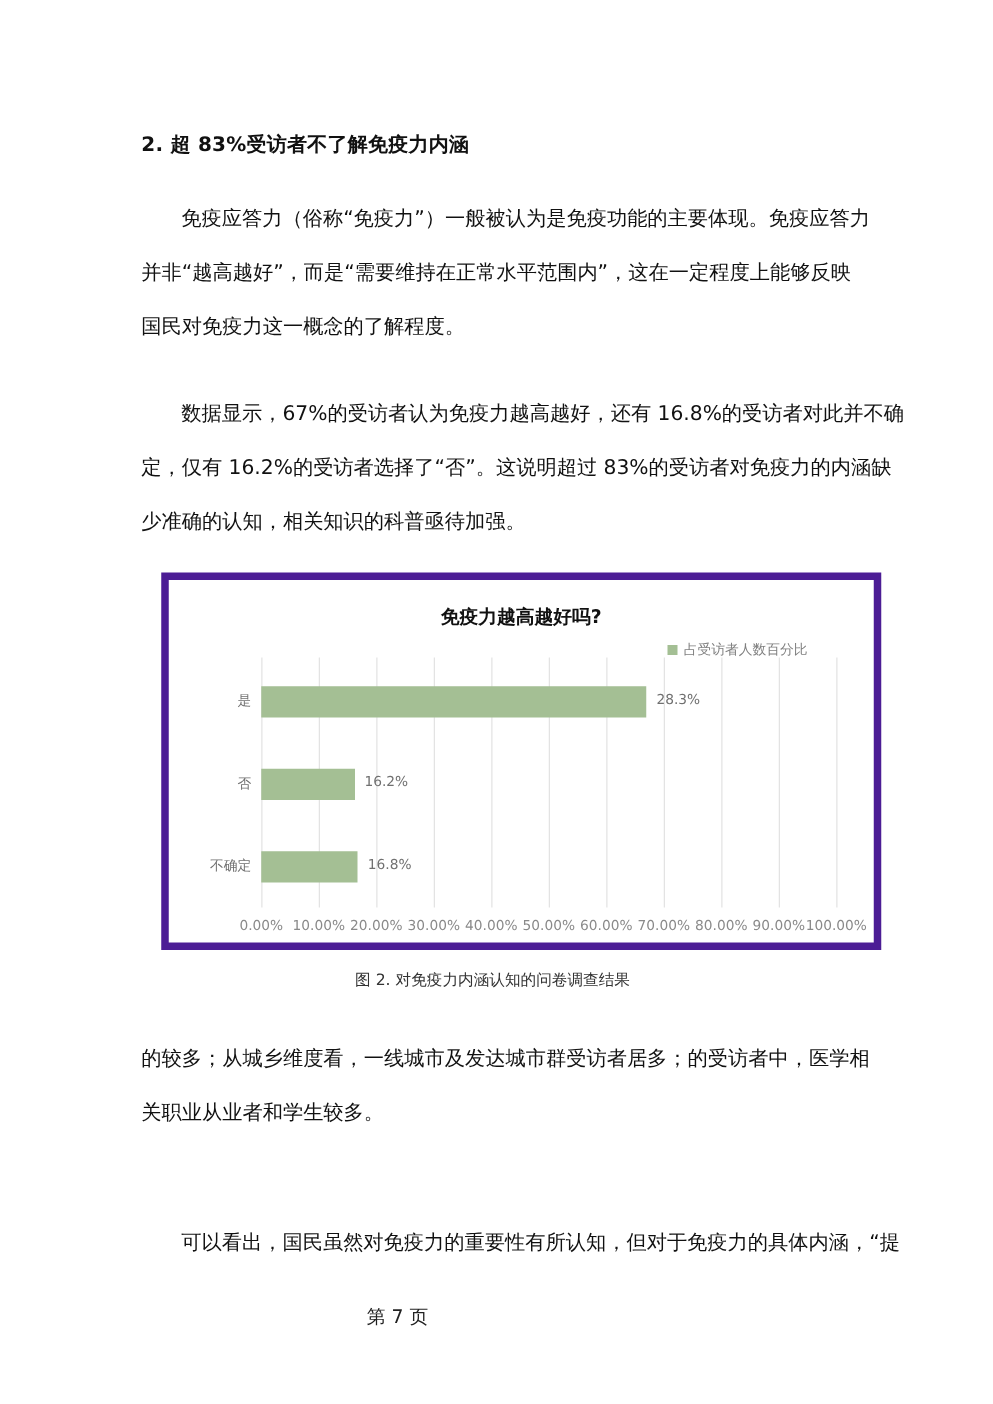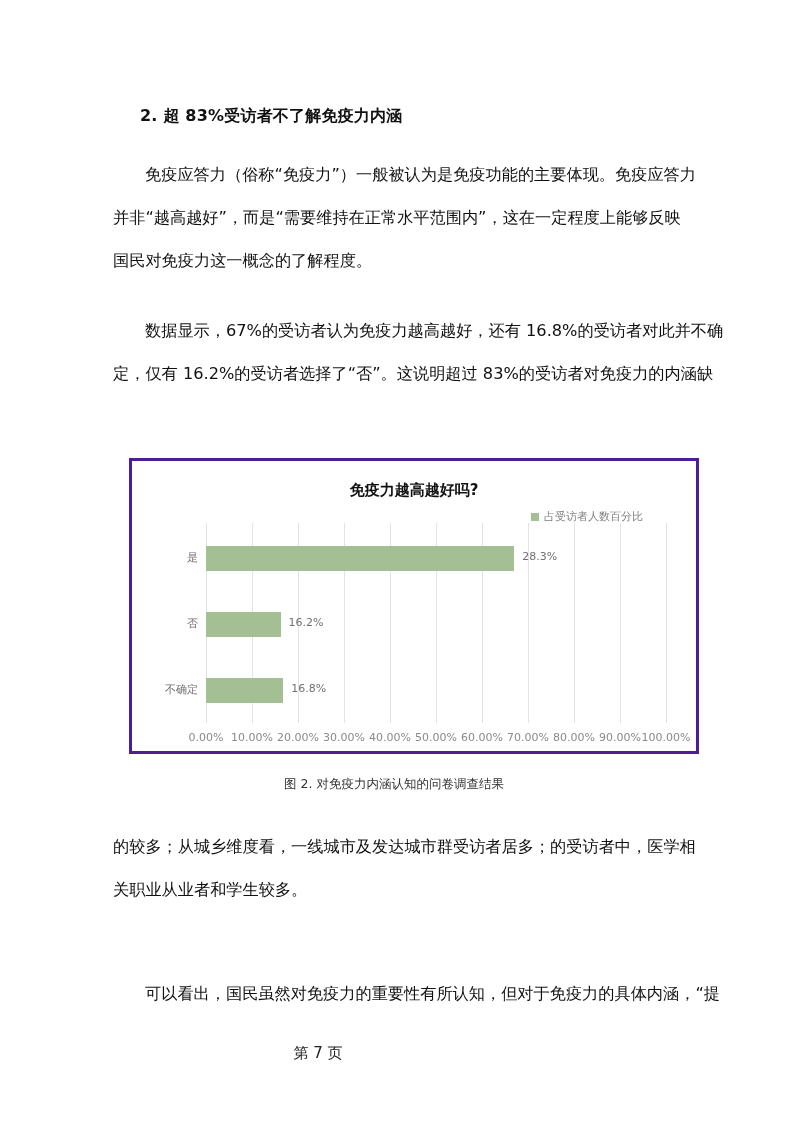--- a/index.html
+++ b/index.html
@@ -1,28 +1,28 @@
 <!DOCTYPE html>
 <html><head>
 <meta charset="utf-8">
 <style>
   html, body { margin: 0; padding: 0; background: #ffffff; }
   body { width: 794px; height: 1123px; position: relative; overflow: hidden;
          font-family: "DejaVu Sans", "Liberation Sans", sans-serif; color: #111; }
-  .heading { position: absolute; left: 113px; top: 106px; font-size: 16px; font-weight: bold; letter-spacing: 0.2px; margin-left: 27px; }
+  .heading { position: absolute; left: 113px; top: 106px; font-size: 16px; font-weight: bold; letter-spacing: 0.2px; }
   .para { position: absolute; left: 113px; width: 600px; font-size: 16.2px; line-height: 43px; text-align: justify; }
   .para .ln { display: block; white-space: nowrap; }
   .para .ln.first { text-indent: 32px; }
   #p1 { top: 153px; }
   #p2 { top: 309px; }
   #p3 { top: 825px; }
   #p4 { top: 972px; }
 
   .chart { position: absolute; left: 129px; top: 458px; width: 564px; height: 290px;
-           border: 3px solid #4c1d95; background: #fff; }
+           border: 6px solid #4c1d95; background: #fff; }
   .chart-title { position: absolute; left: 0; width: 100%; top: 20px; text-align: center;
                  font-size: 15px; font-weight: bold; color: #111; }
   .legend { position: absolute; left: 399px; top: 48px; font-size: 11px; color: #808080; display: flex; align-items: center; }
   .legend .swatch { width: 8px; height: 8px; margin-right: 5px; display: inline-block; }
   .gridline { position: absolute; top: 62px; height: 200px; width: 1px; background: #e3e3e3; }
   .bar { position: absolute; height: 25px; }
   .cat { position: absolute; font-size: 11px; color: #707070; text-align: right; width: 60px; }
   .val { position: absolute; font-size: 11px; color: #707070; }
   .tick { position: absolute; top: 270px; font-size: 11px; color: #8a8a8a; width: 60px; text-align: center; }
 
@@ -36,20 +36,21 @@
 
 <div class="para" id="p1">
   <span class="ln first">免疫应答力（俗称“免疫力”）一般被认为是免疫功能的主要体现。免疫应答力</span>
   <span class="ln">并非“越高越好”，而是“需要维持在正常水平范围内”，这在一定程度上能够反映</span>
   <span class="ln">国民对免疫力这一概念的了解程度。</span>
 </div>
 
 <div class="para" id="p2">
   <span class="ln first">数据显示，67%的受访者认为免疫力越高越好，还有 16.8%的受访者对此并不确</span>
   <span class="ln">定，仅有 16.2%的受访者选择了“否”。这说明超过 83%的受访者对免疫力的内涵缺</span>
+  <span class="ln">少准确的认知，相关知识的科普亟待加强。</span>
 </div>
 
 <div class="chart" id="chart">
   <div class="chart-title">免疫力越高越好吗?</div>
   <div class="legend">
     <span class="swatch" id="legend-swatch" style="background: rgb(164, 191, 148);"></span>
     <span>占受访者人数百分比</span>
   </div>
   <div id="plot">
       <div class="gridline" style="left: 74px;"></div>

